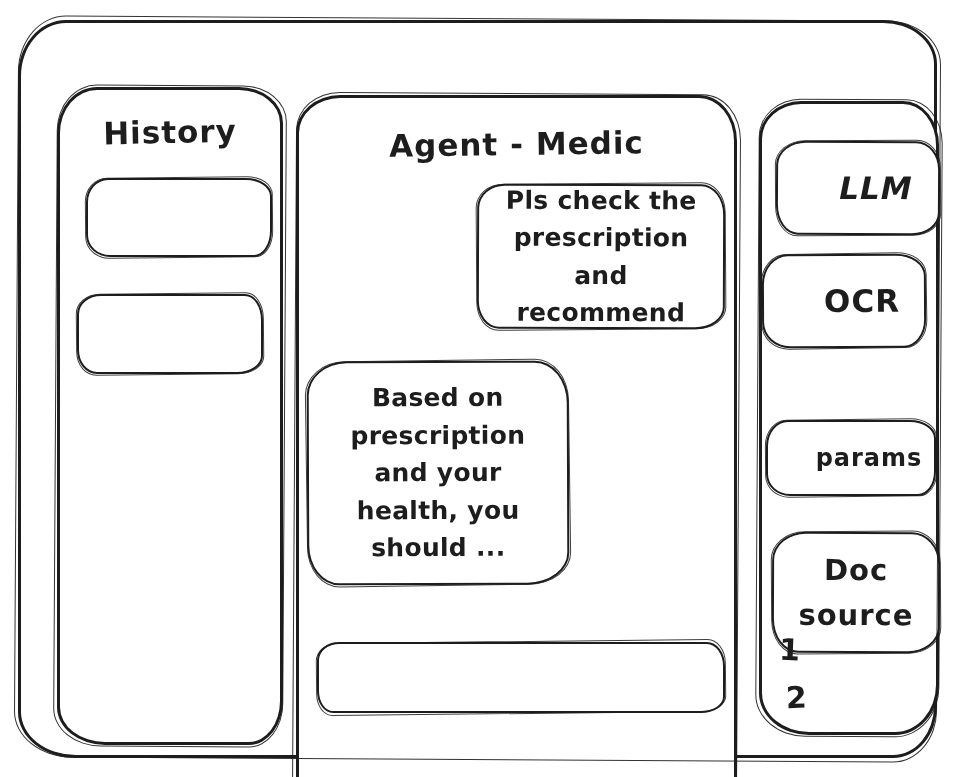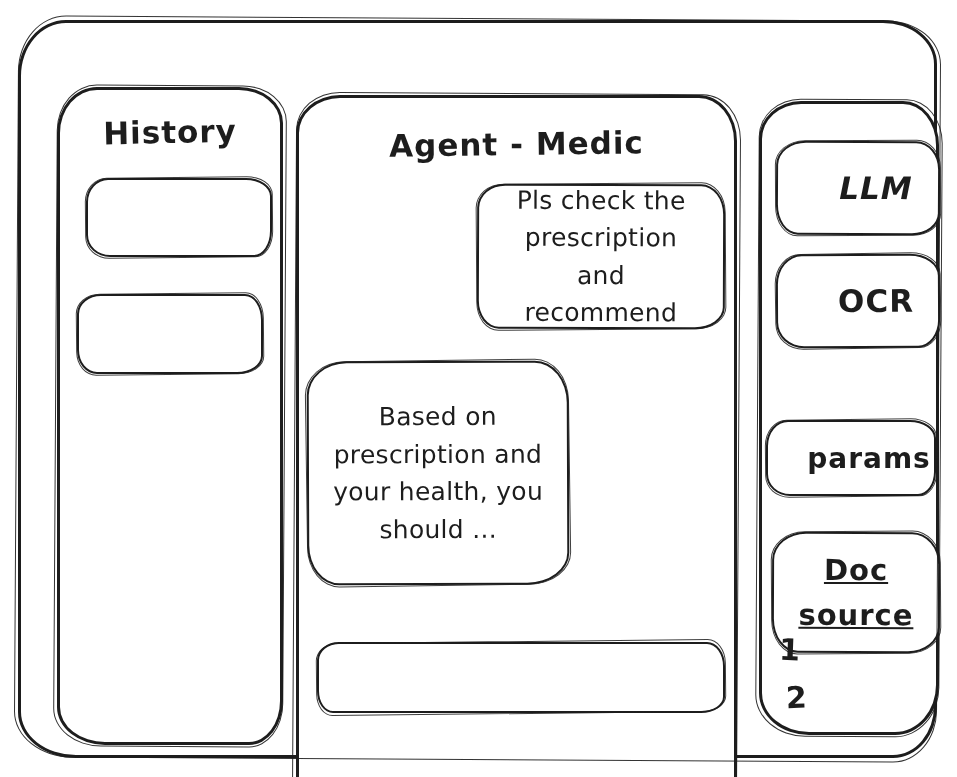--- a/index.html
+++ b/index.html
@@ -45,47 +45,47 @@
     border-radius:22px 26px 18px 24px / 24px 18px 26px 22px;}
   .hslot2{left:17px;top:204px;width:186px;height:80px;
     border-radius:24px 18px 26px 20px / 20px 26px 18px 24px;}
 
   
   .chat{left:275px;top:72px;width:441px;height:735px;
     border-radius:44px 38px 46px 36px / 38px 46px 36px 44px;}
   .chat .panel-title{top:28px;transform:rotate(-0.8deg);}
   .bubble{
     border-width:2.8px;display:flex;align-items:center;justify-content:center;
-    text-align:center;font-size:25px;font-weight:400;line-height:1.5;
+    text-align:center;font-size:25px;font-weight:700;line-height:1.5;
     letter-spacing:.3px;
   }
   .bubble-user{left:178px;top:86px;width:248px;height:145px;padding:4px 22px;
     border-radius:28px 24px 30px 22px / 24px 30px 22px 28px;transform:rotate(.2deg);}
   .bubble-assistant{left:8px;top:263px;width:262px;height:224px;padding:4px 14px;
     border-radius:40px 34px 42px 32px / 34px 42px 32px 40px;transform:rotate(-.2deg);}
   .chat-input{left:18px;top:544px;width:408px;height:71px;border-width:2.8px;
     border-radius:22px 18px 24px 16px / 18px 24px 16px 22px;}
 
   
   .tools{left:738px;top:78px;width:180px;height:634px;
     border-radius:42px 36px 44px 50px / 38px 44px 50px 42px;}
   .tbtn{
     border-width:2.8px;display:flex;align-items:center;justify-content:center;
     text-align:center;font-weight:700;letter-spacing:1px;cursor:default;padding-left:36px;
   }
   .btn-llm{left:14px;top:37px;width:164px;height:94px;font-size:31px;
     border-radius:30px 24px 28px 22px / 24px 28px 22px 30px;transform:rotate(.3deg);
     font-style:italic;}
-  .btn-ocr{left:14px;top:150px;width:164px;height:94px;font-size:31px;
+  .btn-ocr{left:0;top:150px;width:164px;height:94px;font-size:31px;
     border-radius:26px 30px 22px 28px / 30px 22px 28px 26px;transform:rotate(-.3deg);}
-  .btn-params{left:4px;top:316px;width:170px;height:76px;font-size:28px;
+  .btn-params{left:4px;top:316px;width:170px;height:76px;font-size:24px;
     border-radius:22px 26px 18px 24px / 26px 18px 24px 22px;}
   .btn-doc{left:10px;top:428px;width:168px;height:121px;font-size:29px;
     line-height:1.55;padding:4px 10px;
-    border-radius:34px 28px 32px 26px / 28px 32px 26px 34px;transform:rotate(.2deg);text-decoration:underline;}
+    border-radius:34px 28px 32px 26px / 28px 32px 26px 34px;transform:rotate(.2deg);}
   .doc-num{
     position:absolute;font-size:30px;font-weight:700;background:transparent;
   }
   .doc-num-1{left:17px;top:528px;transform:rotate(2deg);}
   .doc-num-2{left:24px;top:576px;transform:rotate(-2deg);}
 </style>
 </head>
 <body>
 
 <div class="stage">

